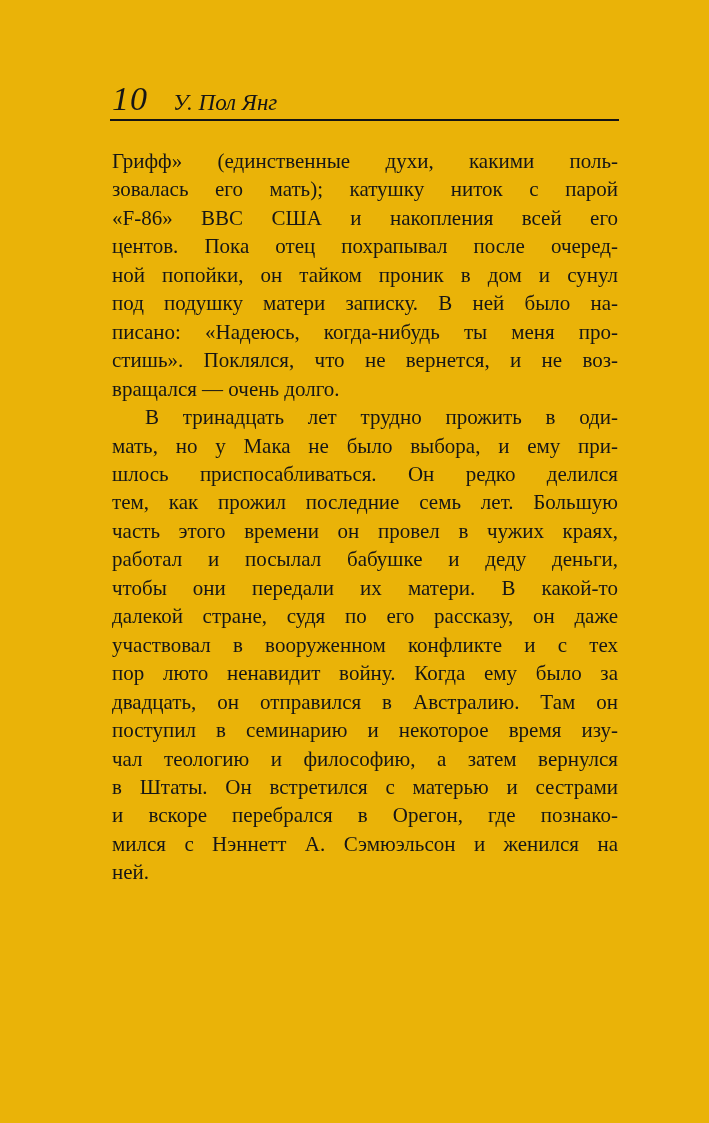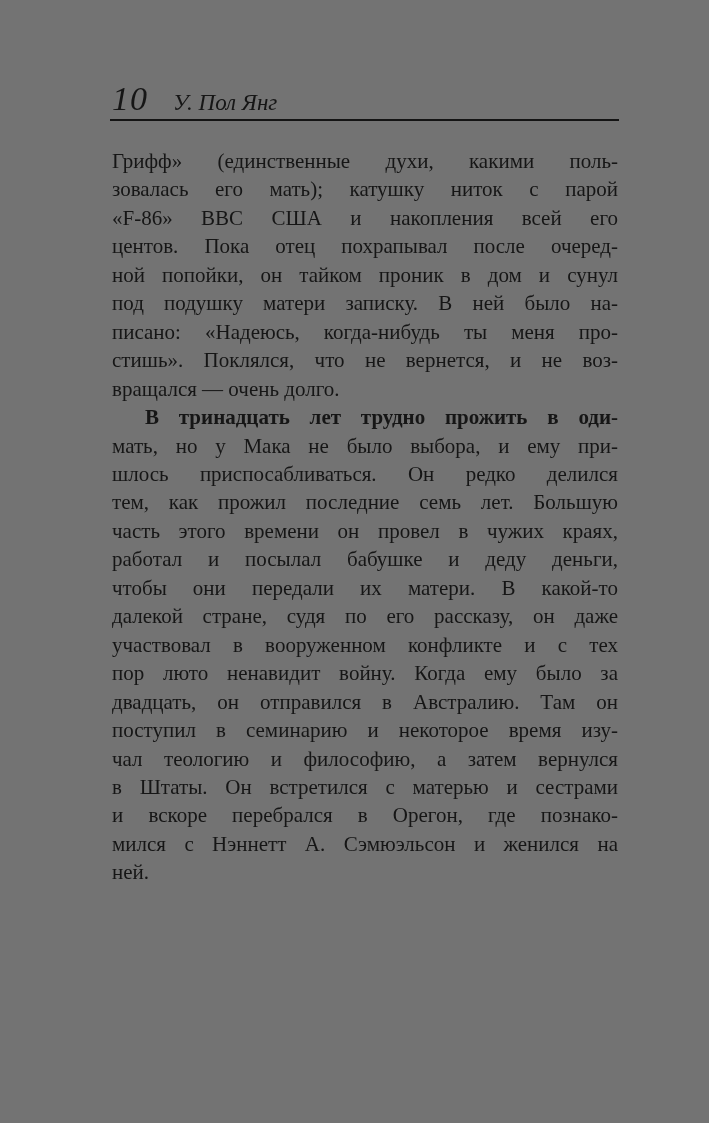--- a/index.html
+++ b/index.html
@@ -5,21 +5,21 @@
   html, body {
     margin: 0;
     padding: 0;
     background: #e9e9e9;
   }
   .page {
     position: relative;
     width: 709px;
     height: 1123px;
     margin: 0 auto;
-    background: #737373;
+    background: #eab308;
     color: #161616;
     font-family: "Liberation Serif", serif;
     overflow: hidden;
   }
   .running-header {
     position: absolute;
     left: 112px;
     top: 82px;
     width: 508px;
     white-space: nowrap;
@@ -56,21 +56,20 @@
   }
   .line {
     text-align: justify;
     text-align-last: justify;
   }
   .line.final {
     text-align-last: left;
   }
   .line.indent {
     text-indent: 33px;
-    font-weight: bold;
   }
 </style>
 </head>
 <body>
 
 <div class="page">
   <header class="running-header">
     <span class="page-num">10</span><span class="running-title">У. Пол Янг</span>
   </header>
   <div class="header-rule"></div>

